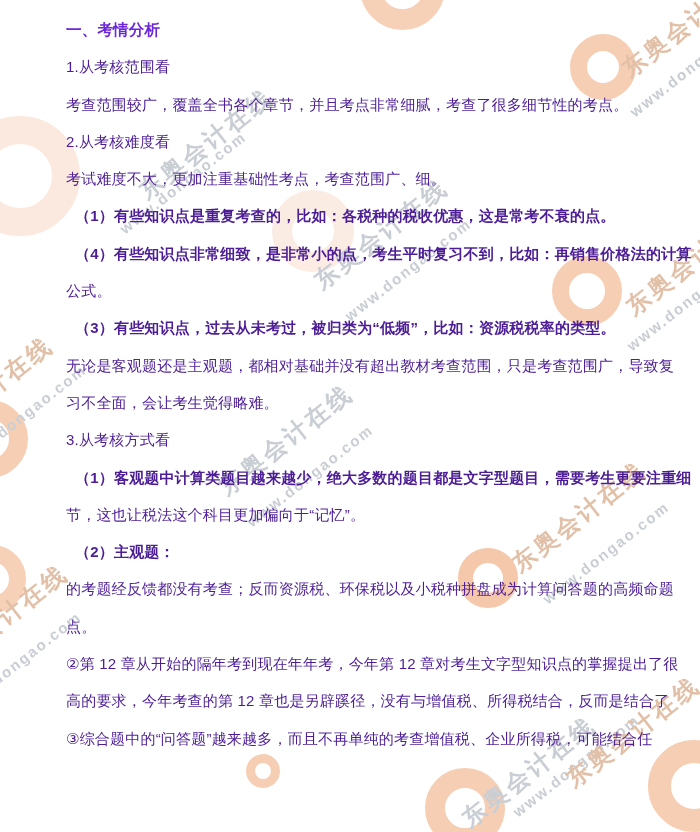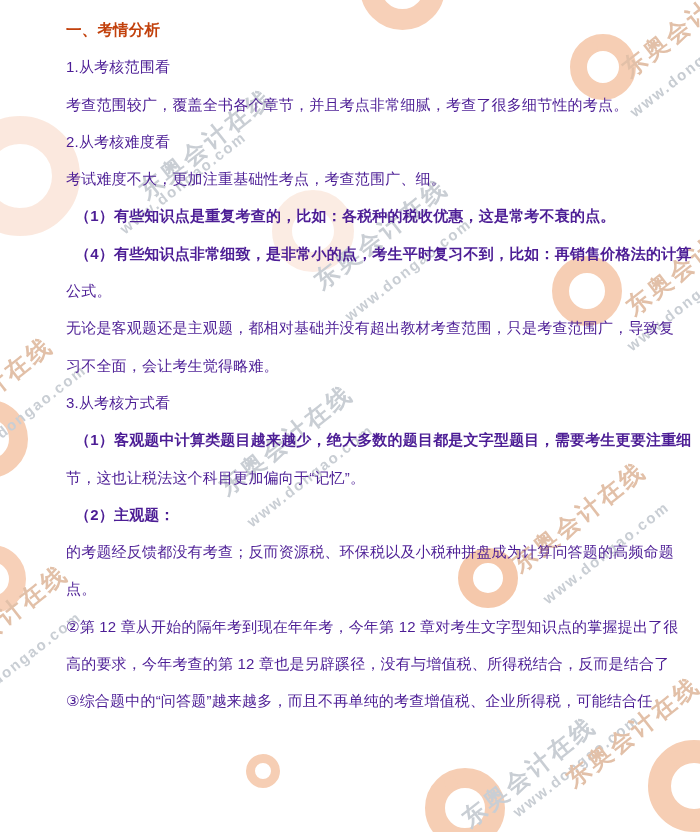--- a/index.html
+++ b/index.html
@@ -55,21 +55,21 @@
     width:578px;
     z-index:1;
   }
   .line{
     font-size:15px;
     line-height:37.3px;
     color:#4c1d95;
     white-space:nowrap;
     letter-spacing:0.2px;
   }
-  .line.bold{font-weight:bold;font-size:15.5px;color:#c2410c;}
+  .line.bold{font-weight:bold;font-size:15.5px;color:#6d28d9;}
   .line.indent{padding-left:9px;font-weight:bold;}
 </style>
 </head>
 <body>
 
 <div class="page">
 
   <div class="wm-layer">
 
     <div class="ring" style="--c:#f7d0b8;left:360px;top:-55px;width:85px;height:85px;border-width:21px;"></div>
@@ -116,20 +116,21 @@
 
   <div class="content">
     <div class="line bold">一、考情分析</div>
     <div class="line">1.从考核范围看</div>
     <div class="line">考查范围较广，覆盖全书各个章节，并且考点非常细腻，考查了很多细节性的考点。</div>
     <div class="line">2.从考核难度看</div>
     <div class="line">考试难度不大，更加注重基础性考点，考查范围广、细。</div>
     <div class="line indent">（1）有些知识点是重复考查的，比如：各税种的税收优惠，这是常考不衰的点。</div>
     <div class="line indent">（4）有些知识点非常细致，是非常小的点，考生平时复习不到，比如：再销售价格法的计算</div>
     <div class="line">公式。</div>
+    <div class="line indent">（3）有些知识点，过去从未考过，被归类为“低频”，比如：资源税税率的类型。</div>
     <div class="line">无论是客观题还是主观题，都相对基础并没有超出教材考查范围，只是考查范围广，导致复</div>
     <div class="line">习不全面，会让考生觉得略难。</div>
     <div class="line">3.从考核方式看</div>
     <div class="line indent">（1）客观题中计算类题目越来越少，绝大多数的题目都是文字型题目，需要考生更要注重细</div>
     <div class="line">节，这也让税法这个科目更加偏向于“记忆”。</div>
     <div class="line indent">（2）主观题：</div>
     <div class="line">的考题经反馈都没有考查；反而资源税、环保税以及小税种拼盘成为计算问答题的高频命题</div>
     <div class="line">点。</div>
     <div class="line">②第 12 章从开始的隔年考到现在年年考，今年第 12 章对考生文字型知识点的掌握提出了很</div>
     <div class="line">高的要求，今年考查的第 12 章也是另辟蹊径，没有与增值税、所得税结合，反而是结合了</div>

